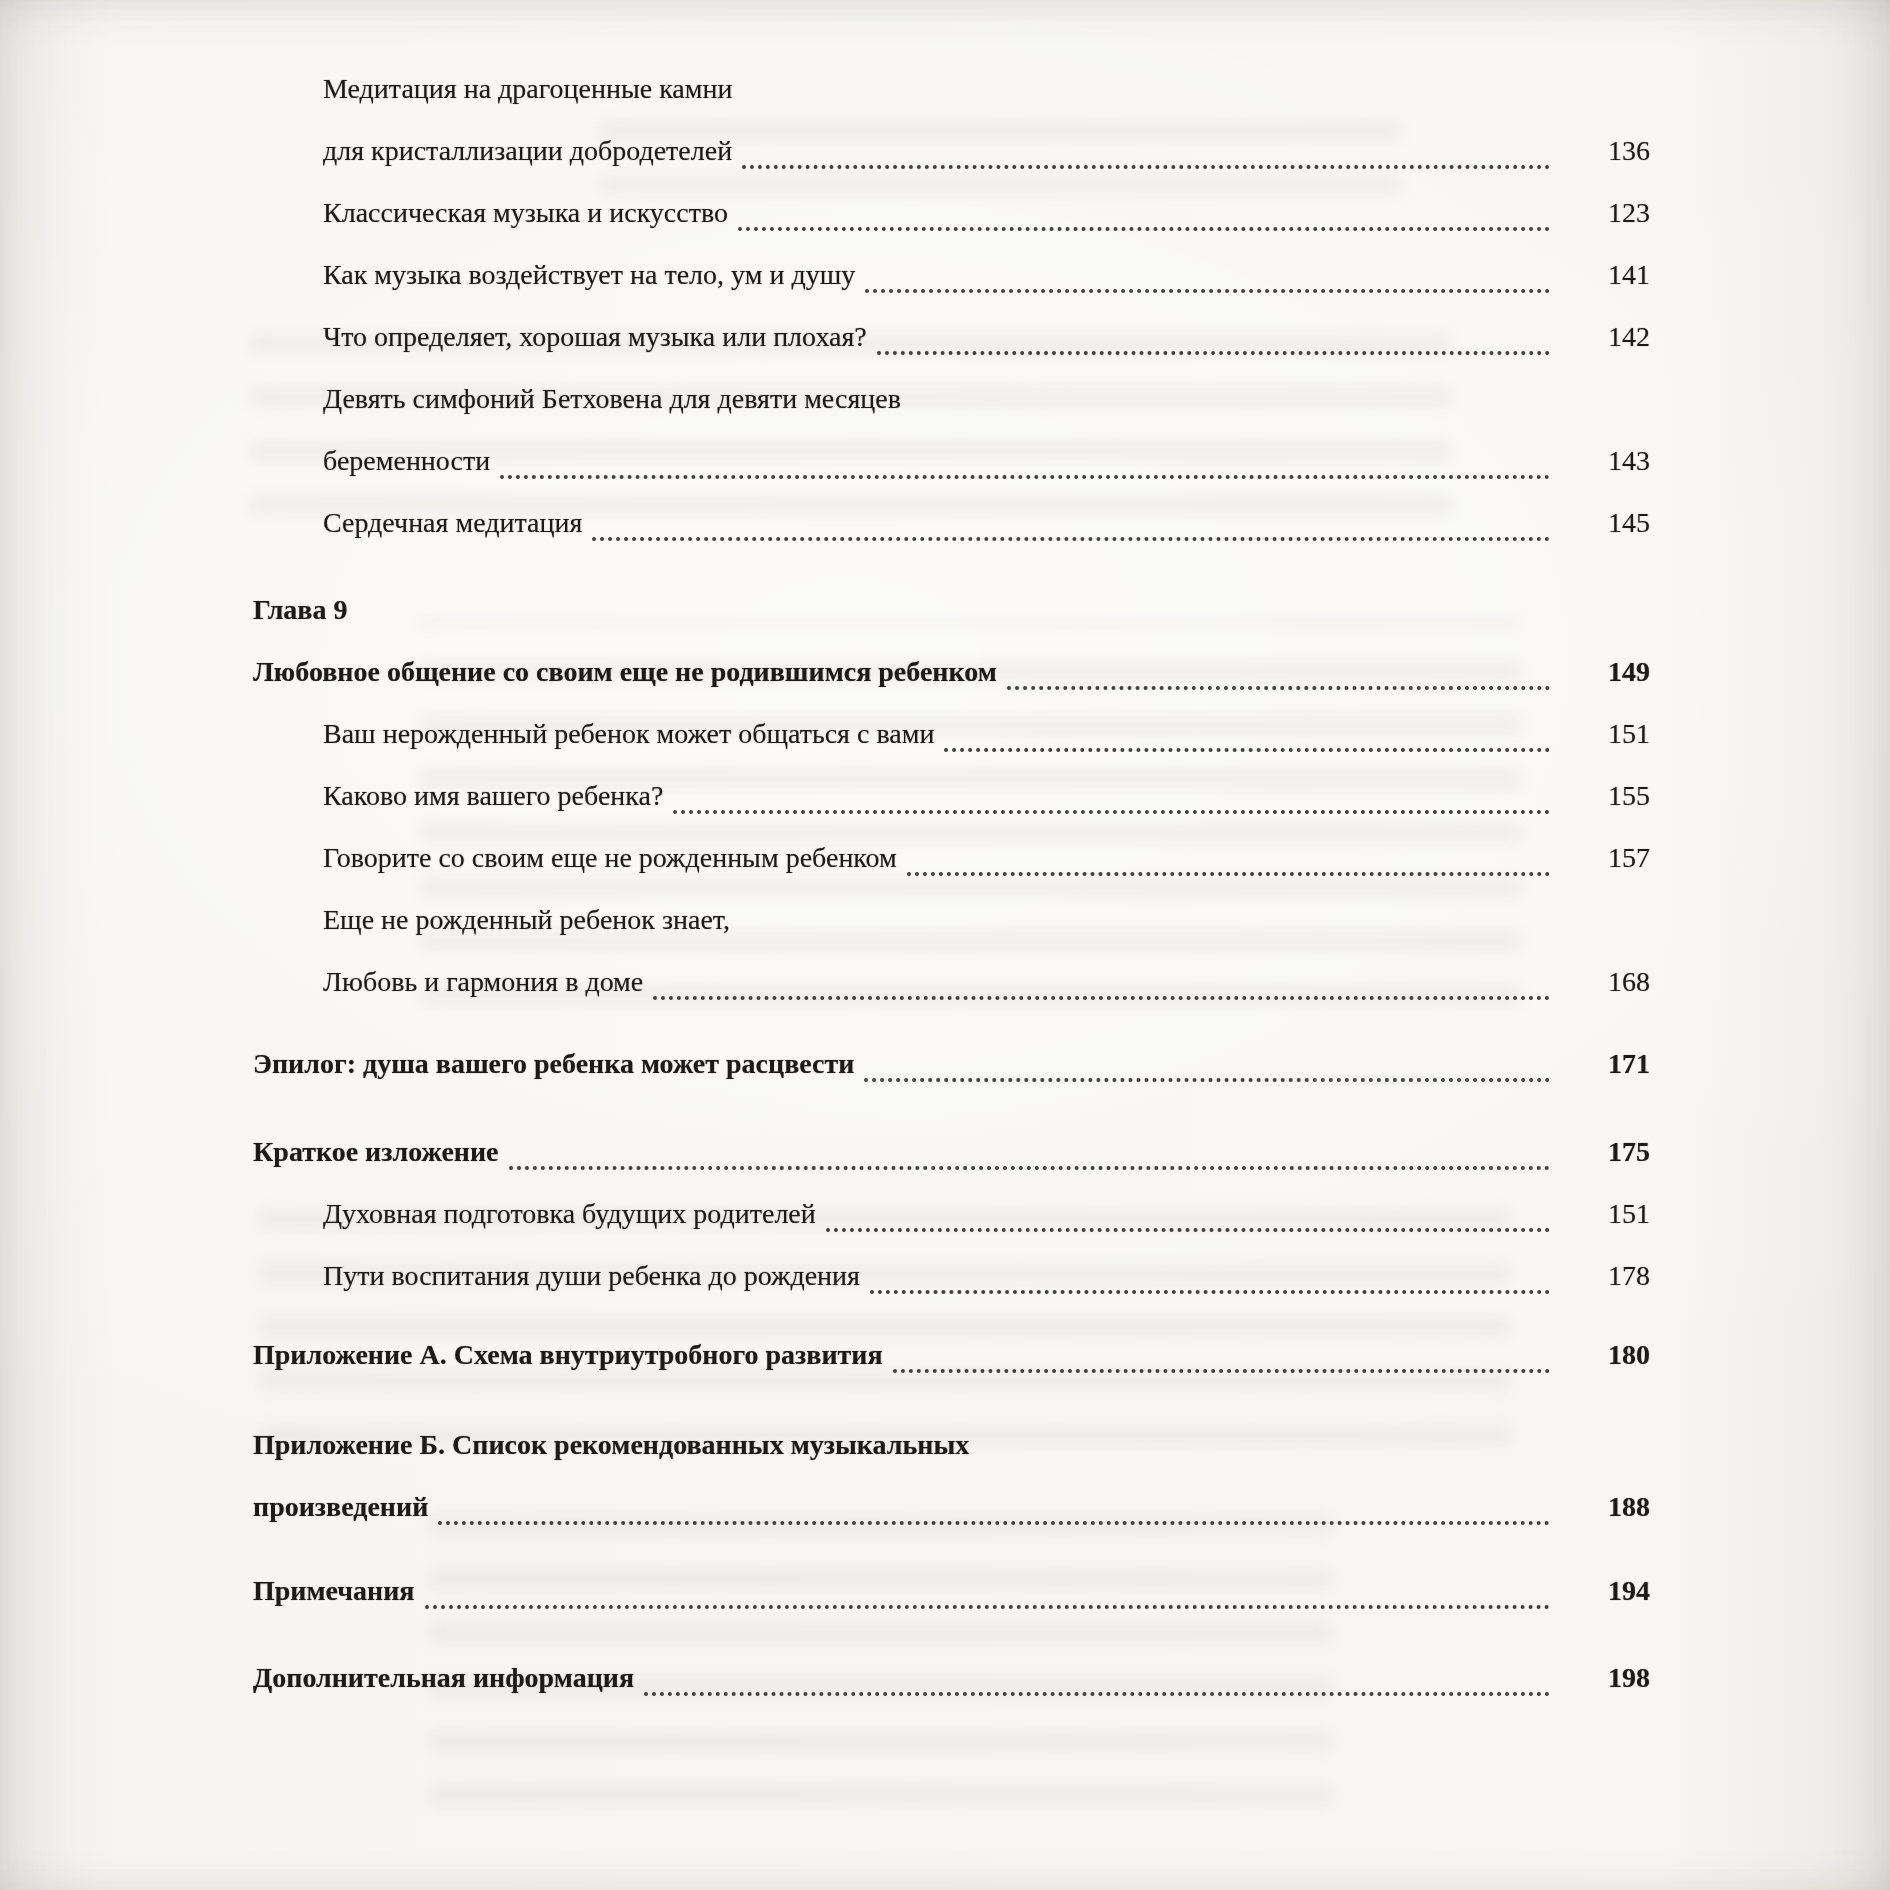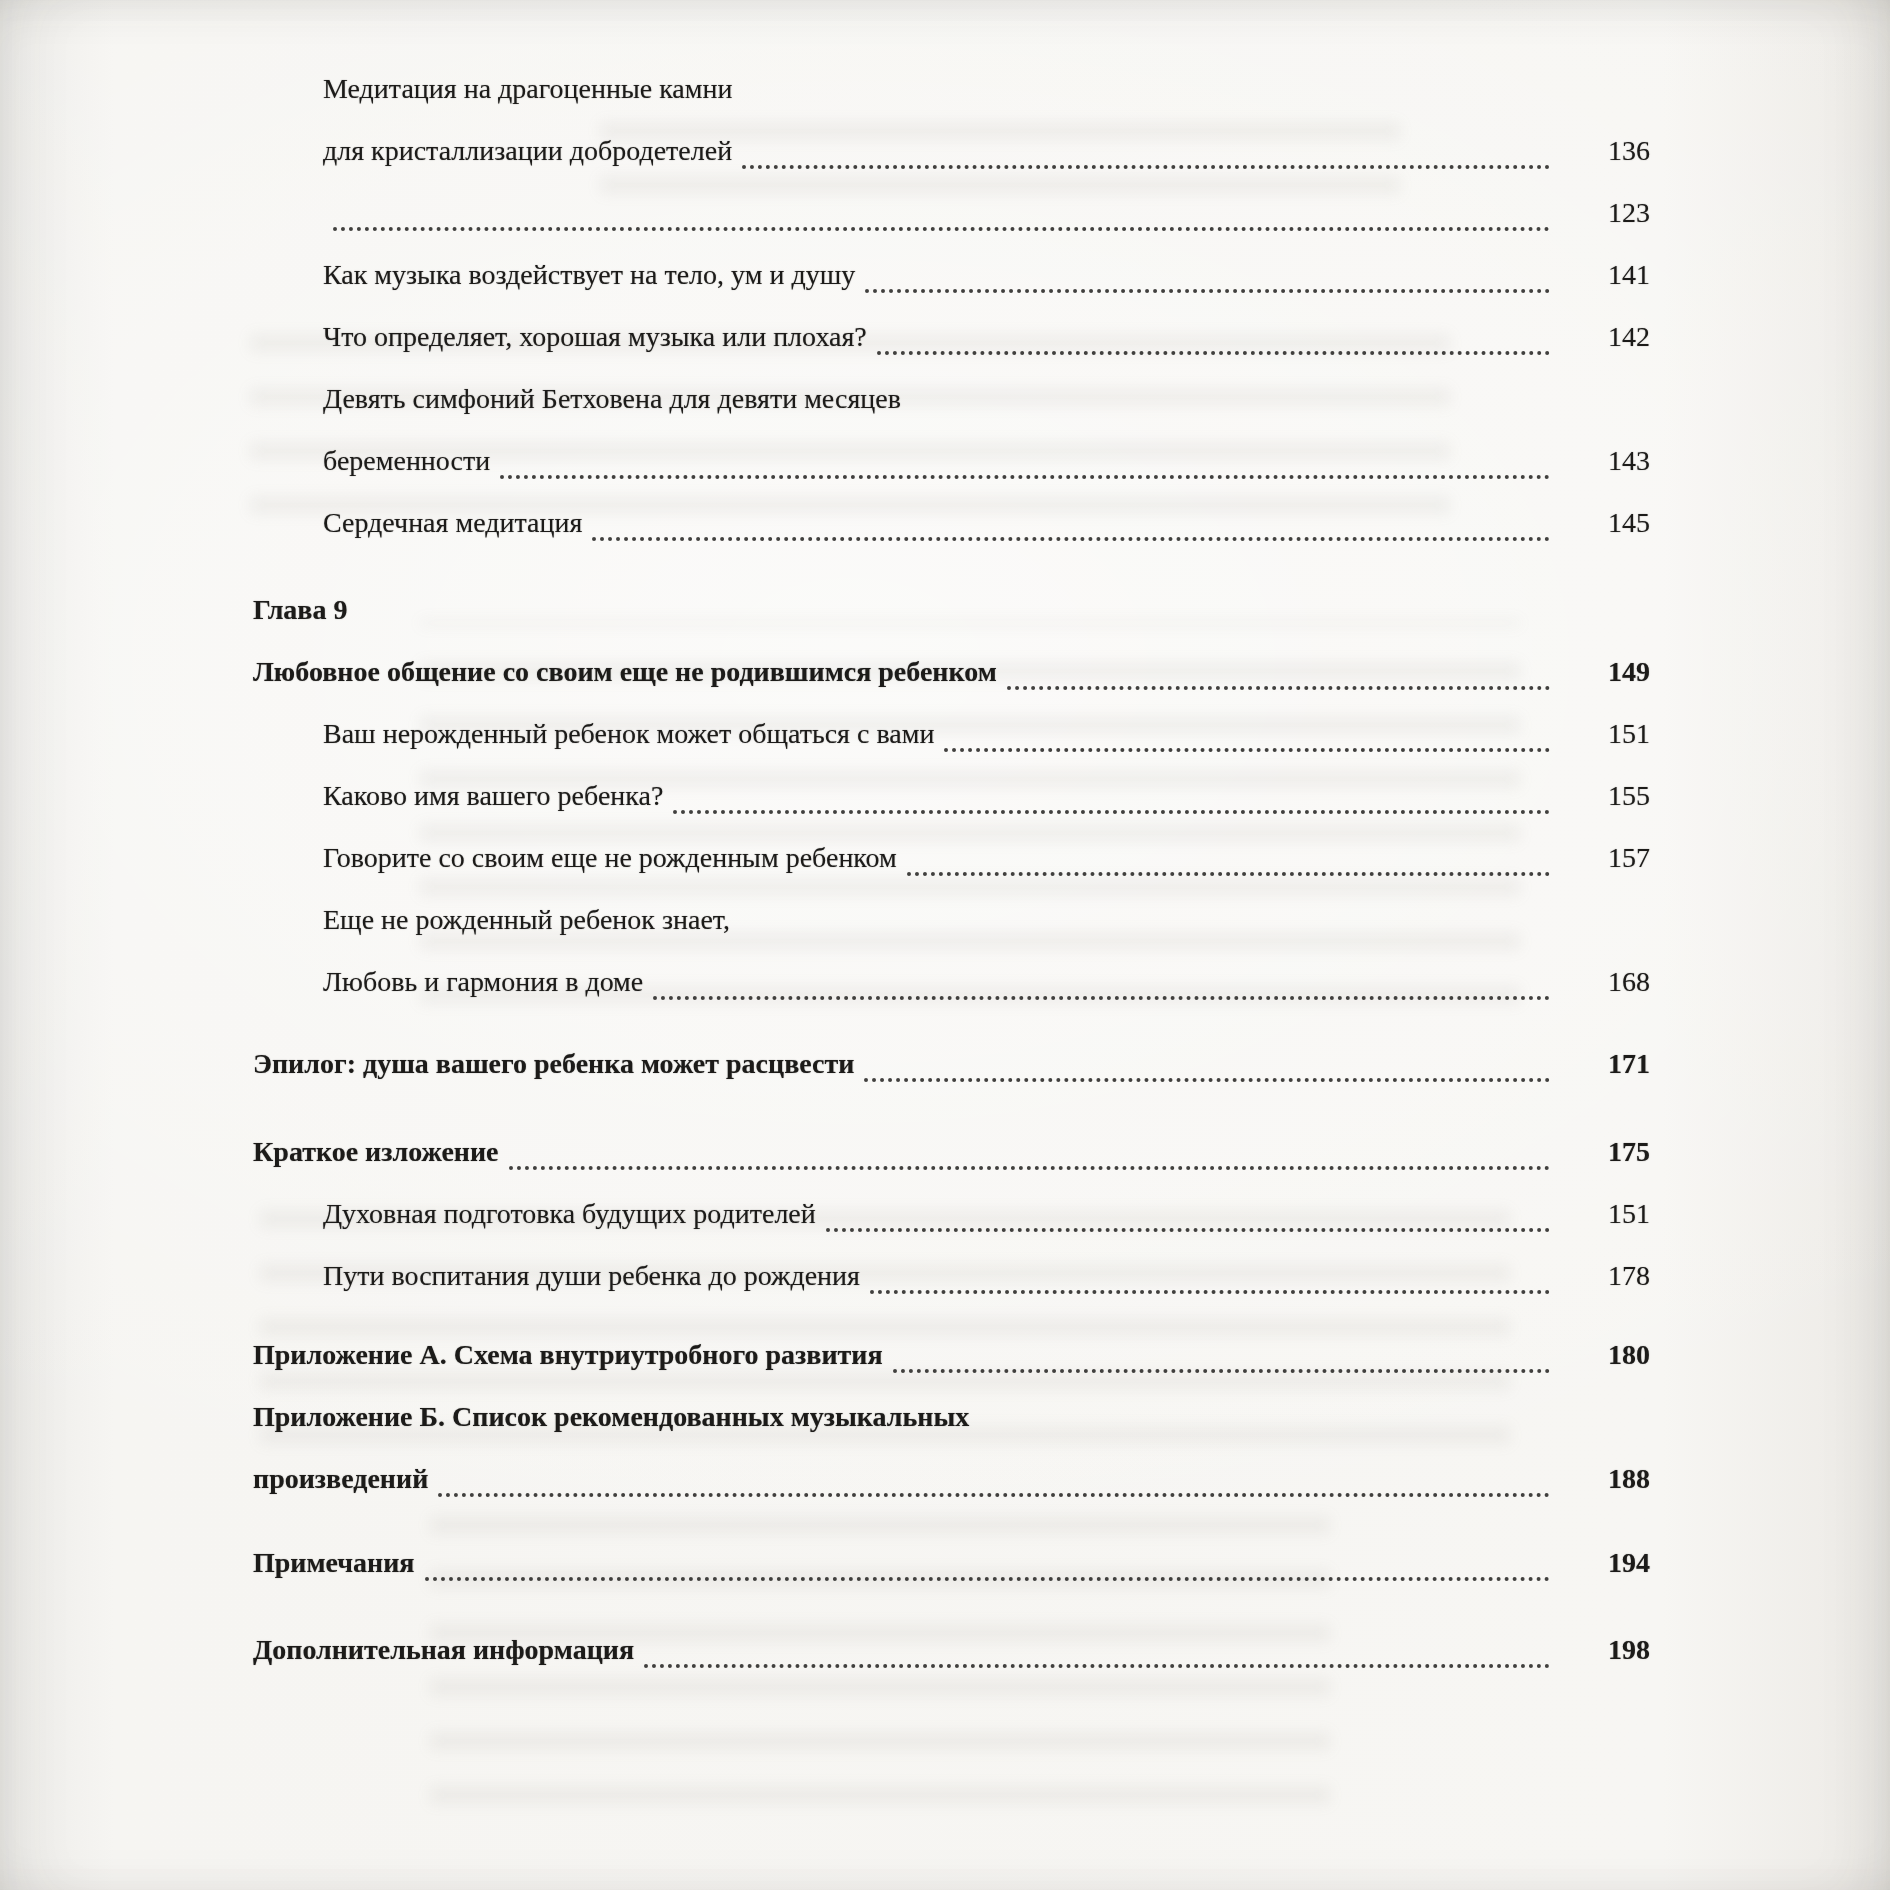--- a/index.html
+++ b/index.html
@@ -30,21 +30,21 @@
   .lvl1{padding-left:70px;}
   .b{font-weight:bold;}
   .leader{
     flex:1 1 auto;align-self:flex-end;height:0;min-width:26px;
     border-bottom:4px dotted #2e2d2b;
     margin:0 4px 13px 10px;
     opacity:0.9;
   }
   .num{min-width:96px;text-align:right;flex:0 0 auto;}
   .g25{margin-top:25px}.g14{margin-top:20px}.g26{margin-top:26px}
-  .g17{margin-top:17px}.g28{}.g23{margin-top:22px}
+  .g17{margin-top:17px}.g28{margin-top:28px}.g23{margin-top:22px}
   
   .smudge{
     position:absolute;z-index:1;pointer-events:none;
     filter:blur(7px);opacity:0.5;
     background:repeating-linear-gradient(0deg,
       rgba(0,0,0,0) 0px, rgba(0,0,0,0) 36px,
       rgba(148,143,135,0.20) 36px, rgba(148,143,135,0.20) 54px);
   }
 </style>
 </head>
@@ -64,20 +64,21 @@
       <span>Медитация на драгоценные камни</span>
     </div>
 
     <div class="row lvl1">
       <span>для кристаллизации добродетелей</span>
       <span class="leader"></span>
       <span class="num">136</span>
     </div>
 
     <div class="row lvl1">
+      <span>Классическая музыка и искусство</span>
       <span class="leader"></span>
       <span class="num">123</span>
     </div>
 
     <div class="row lvl1">
       <span>Как музыка воздействует на тело, ум и душу</span>
       <span class="leader"></span>
       <span class="num">141</span>
     </div>
 

